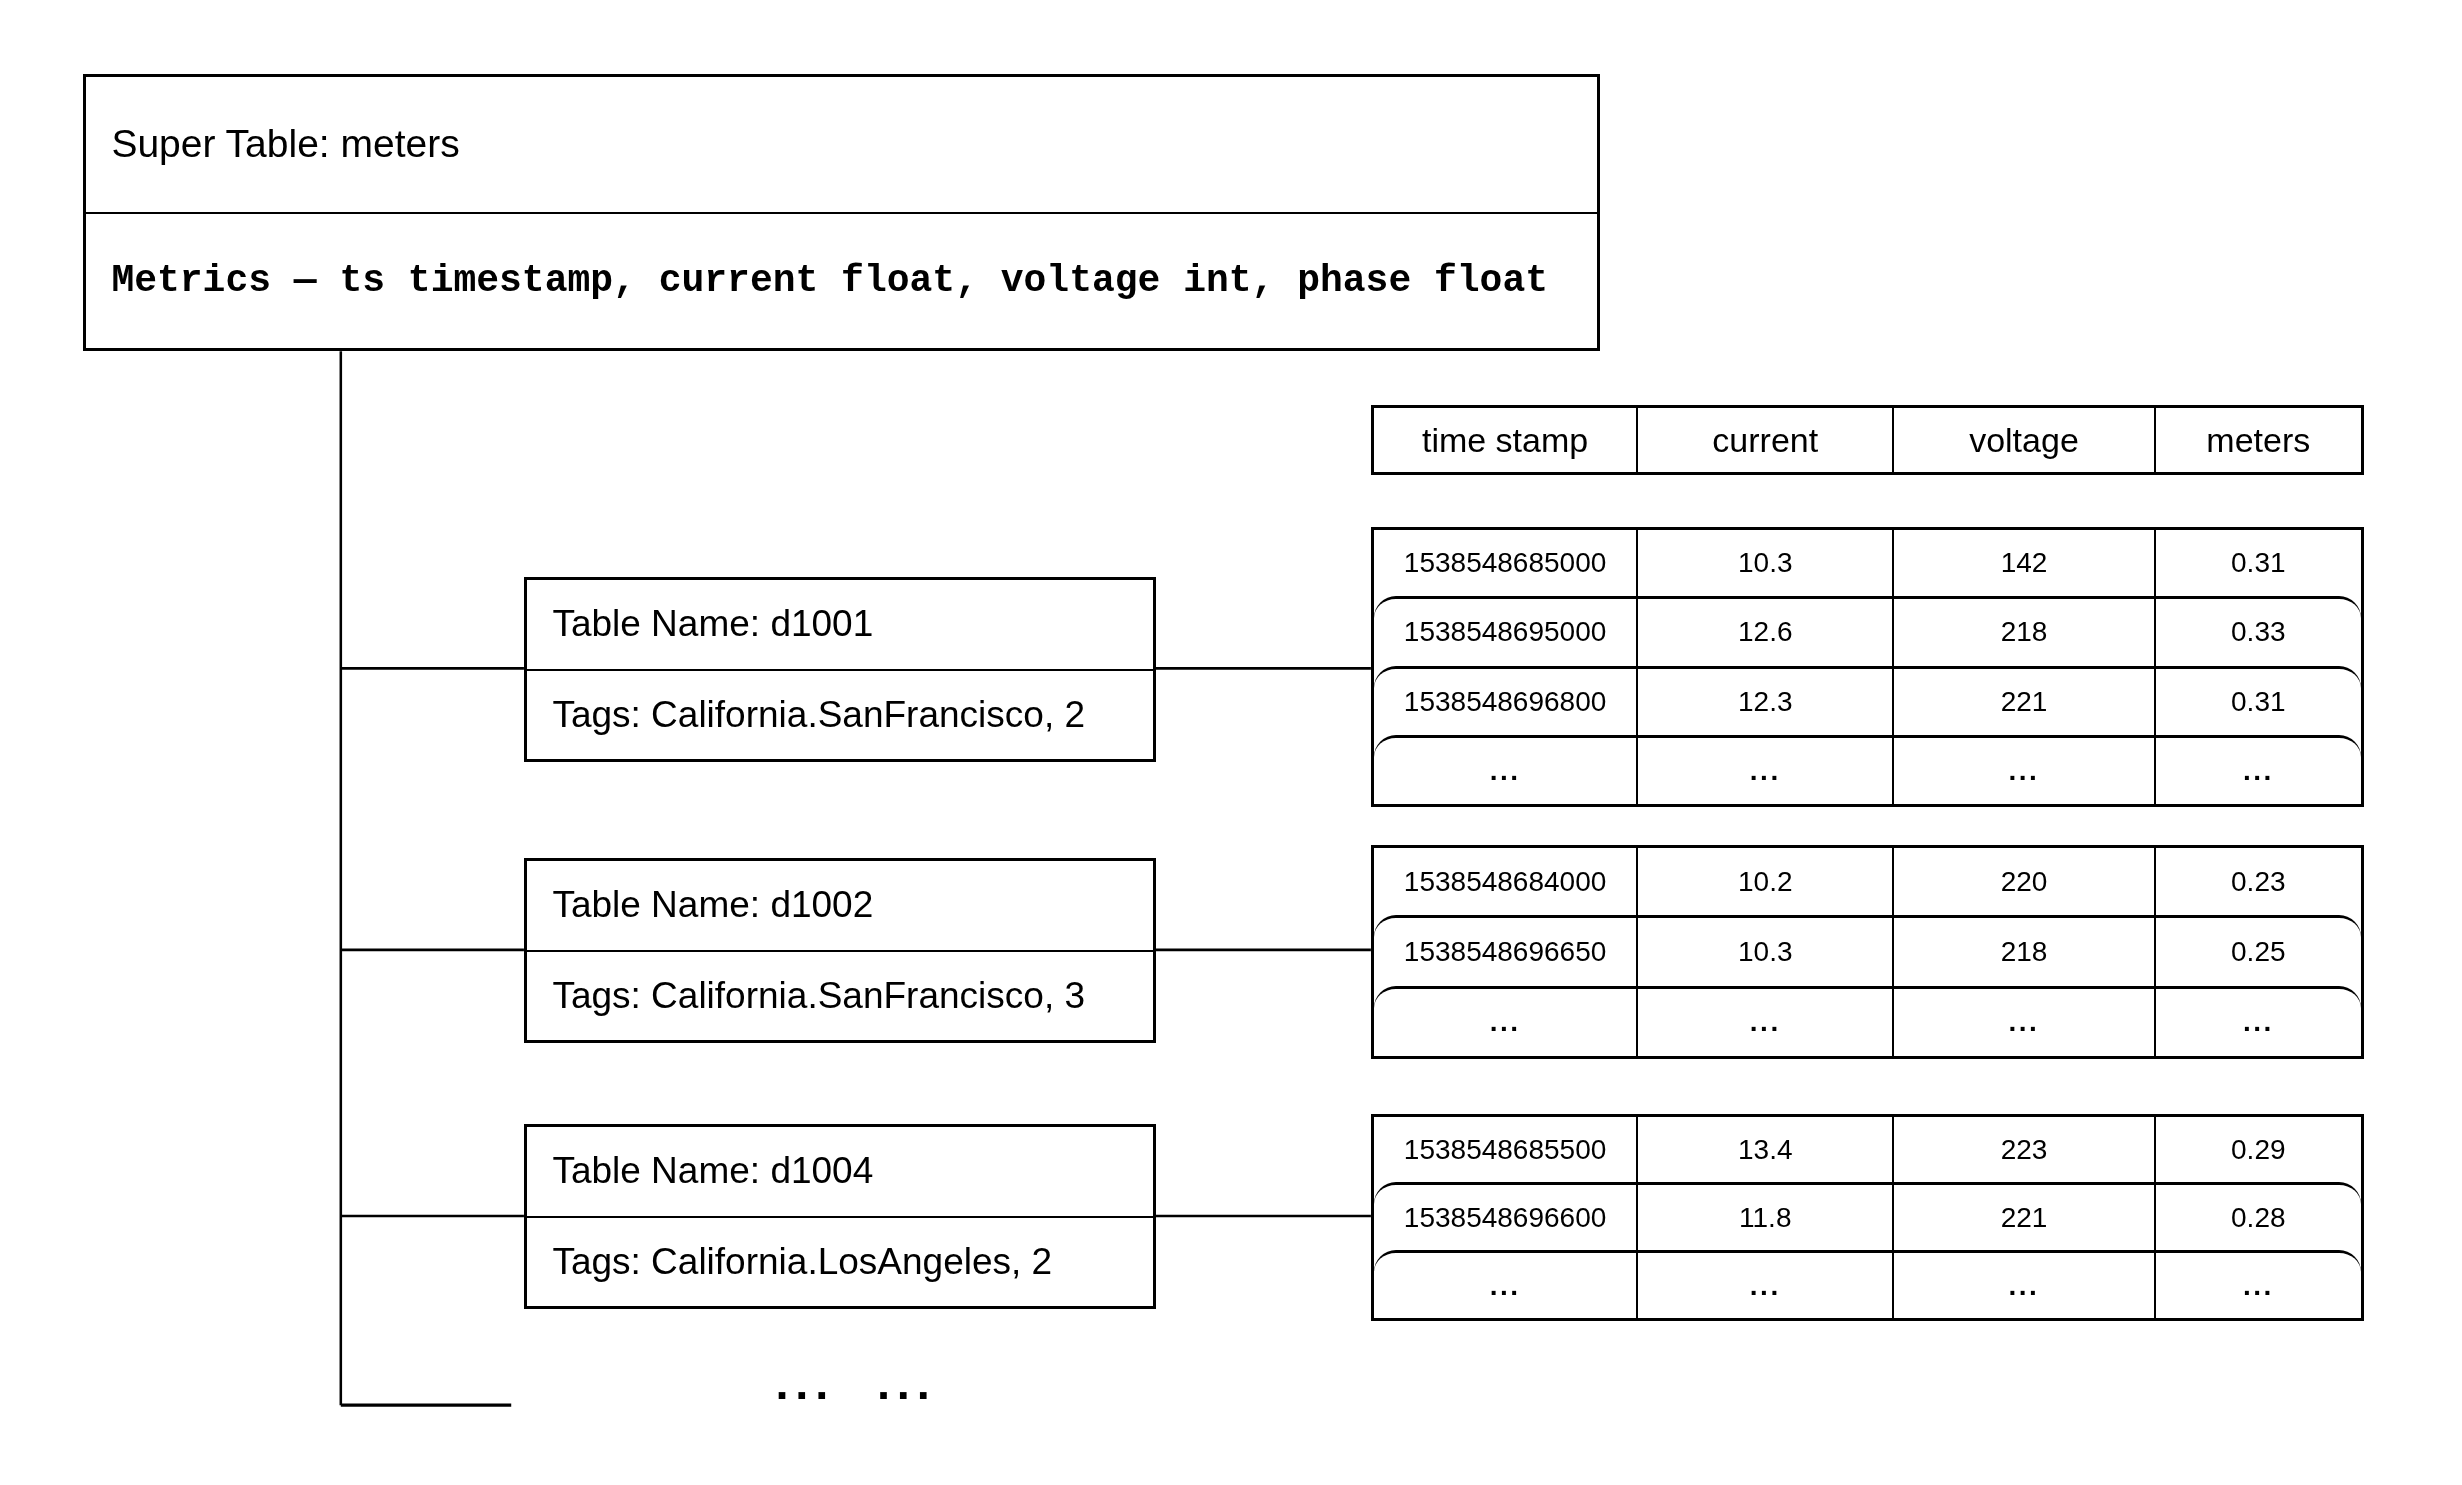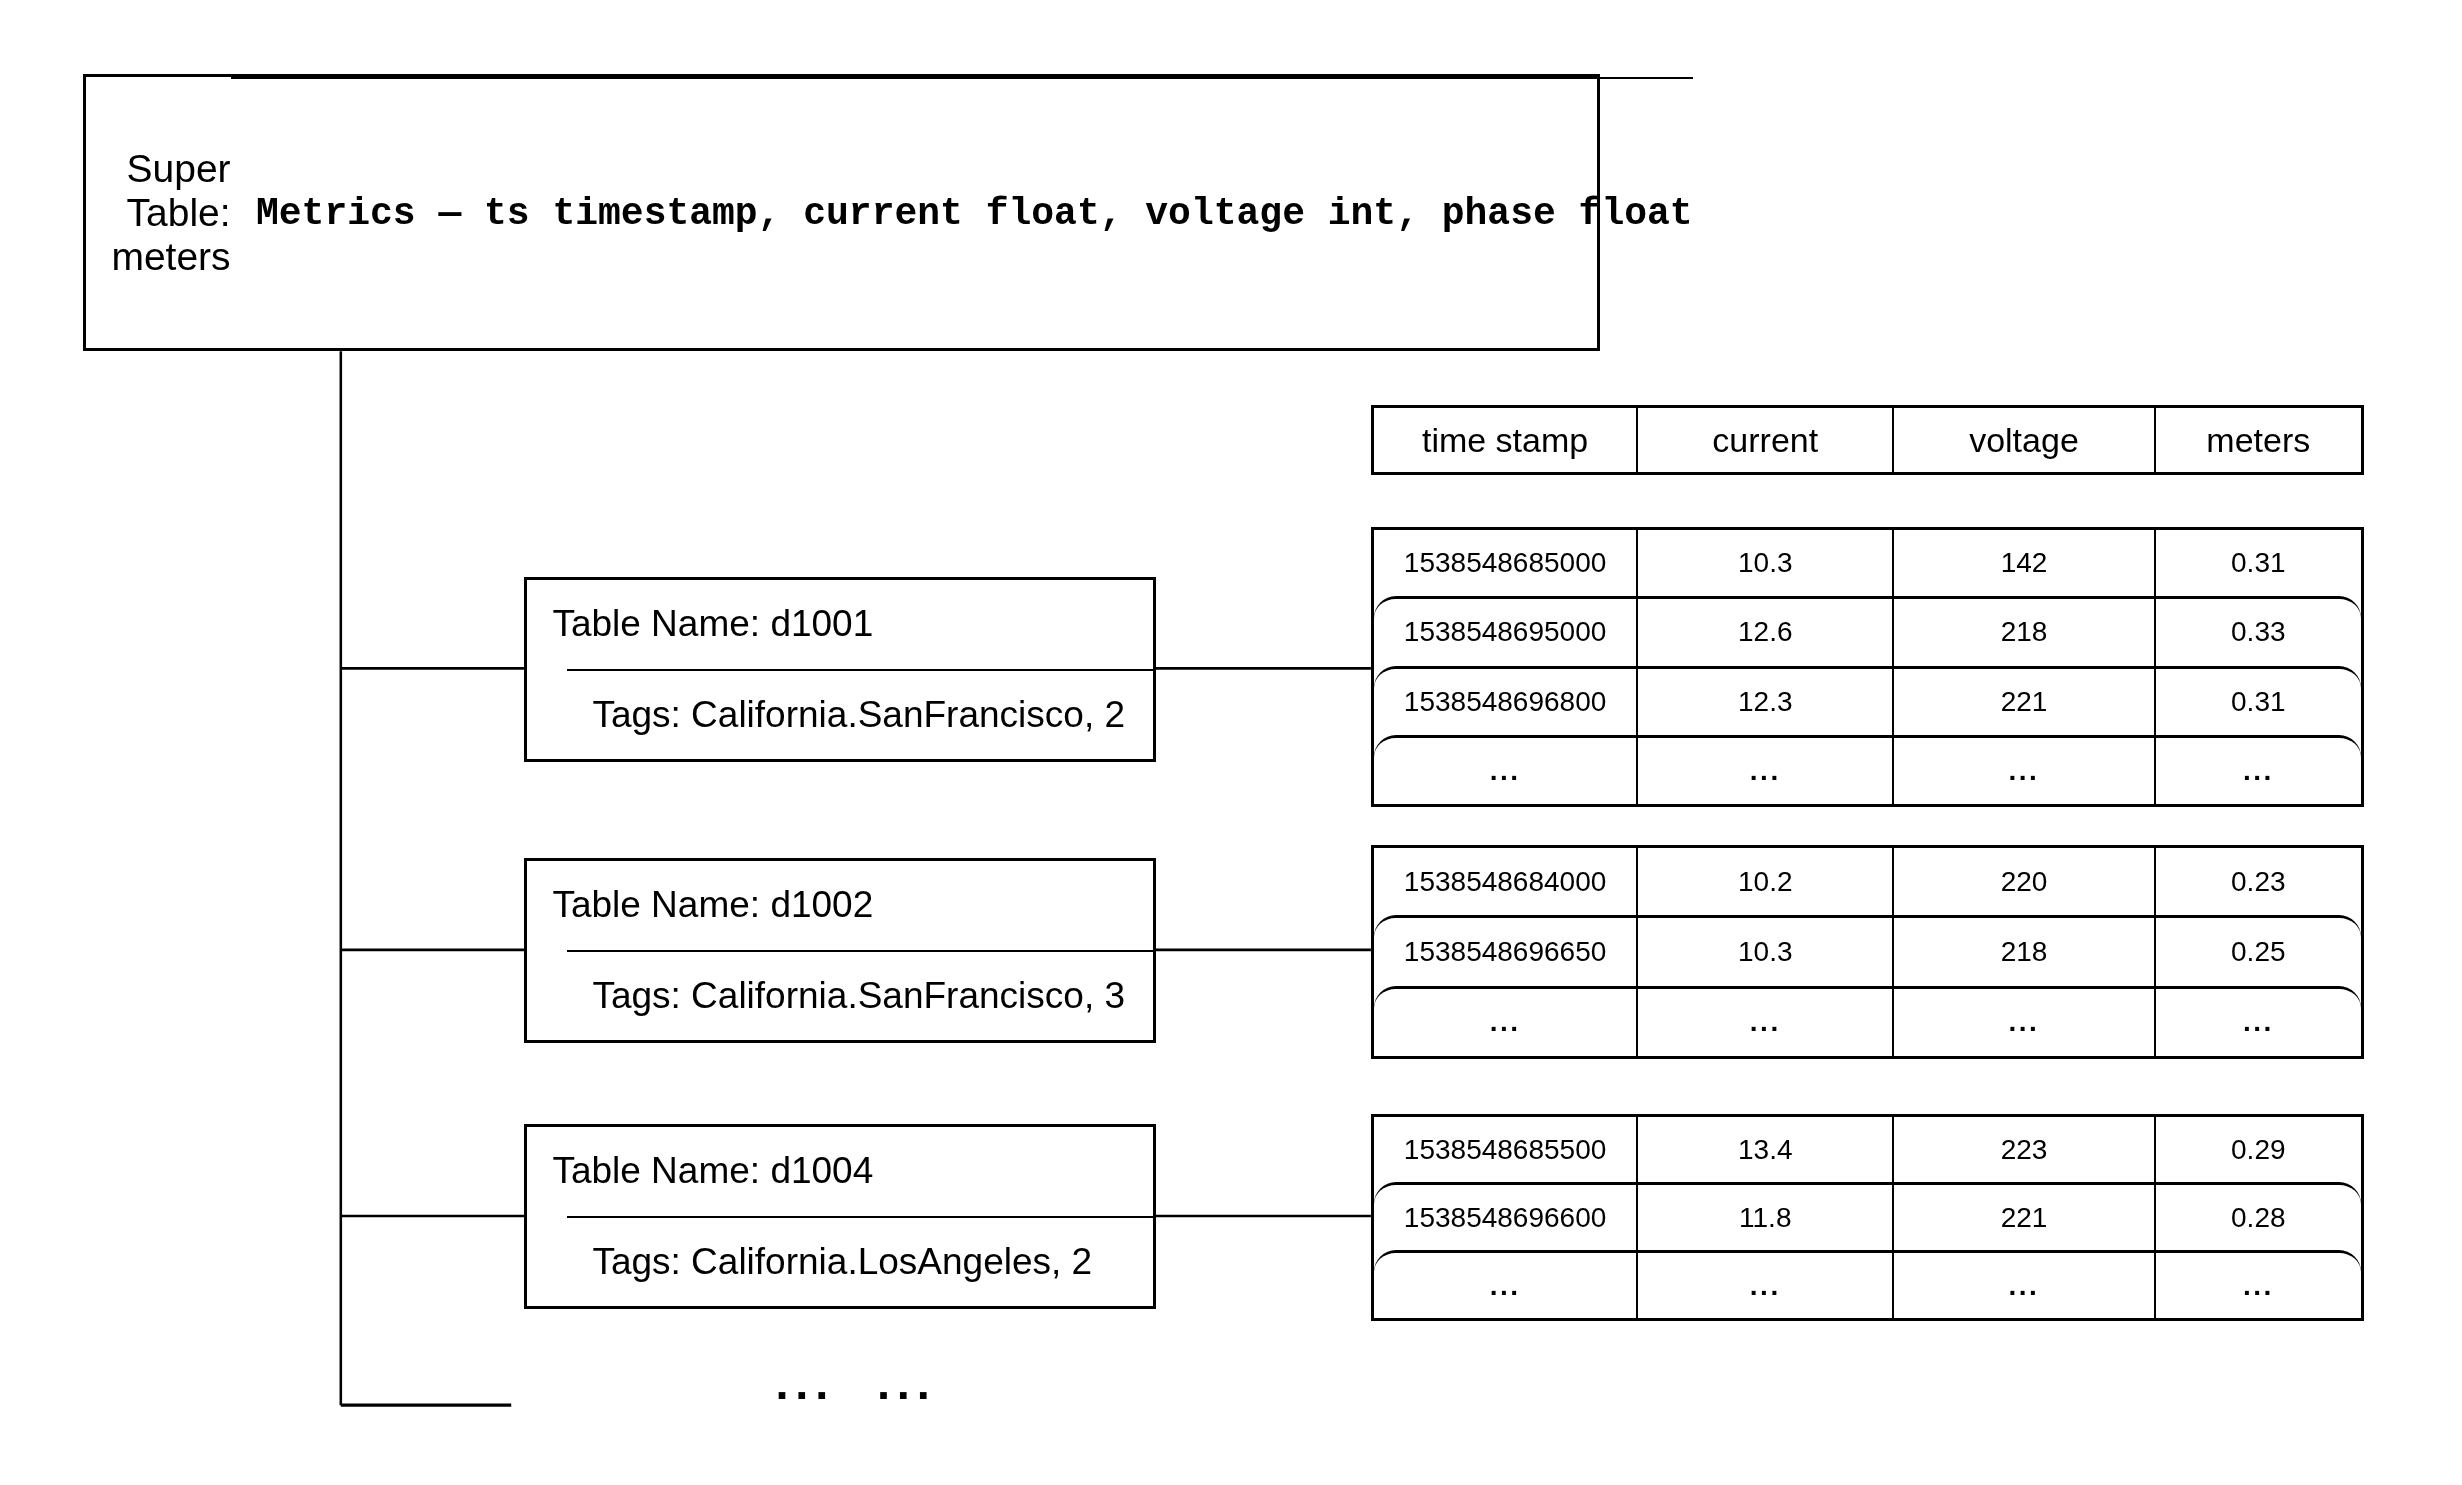--- a/index.html
+++ b/index.html
@@ -8,34 +8,34 @@
     width:2462px;height:1486px;
     background:#ffffff;
     font-family:"Liberation Sans", sans-serif;
     color:#000;
     overflow:hidden;
   }
   
   .super-box{
     position:absolute;left:83px;top:74px;width:1517px;height:277px;
     border:3.4px solid #000;box-sizing:border-box;
-    display:flex;flex-direction:row;background:#fff;text-align:right;
+    display:flex;flex-direction:column;background:#fff;text-align:right;
   }
   .super-row{flex:1;display:flex;align-items:center;padding-left:25.4px;box-sizing:border-box;}
   .super-row + .super-row{border-top:2.5px solid #000;}
   .super-title{font-size:39px;}
   .super-mono{font-family:"Liberation Mono", monospace;font-weight:bold;font-size:38px;white-space:nowrap;}
   
   .sub-box{
     position:absolute;left:524px;width:632px;height:185px;
     border:3.4px solid #000;box-sizing:border-box;
     display:flex;flex-direction:column;background:#fff;
   }
   .sub-row{flex:1;display:flex;align-items:center;padding-left:25.4px;box-sizing:border-box;font-size:37px;white-space:nowrap;}
-  .sub-row + .sub-row{border-top:2.5px solid #000;margin-left:40px;}
+  .sub-row + .sub-row{border-top:2.5px solid #000;}
   
   .grid-box{
     position:absolute;left:1371px;width:993px;
     border:3.4px solid #000;box-sizing:border-box;
     display:flex;flex-direction:column;background:#fff;
   }
   .t-row{flex:1;display:flex;text-align:center;}
   .t-row + .t-row{border-top:3.4px solid #000;border-radius:22px;}
   .t-cell{
     display:flex;align-items:center;justify-content:center;

